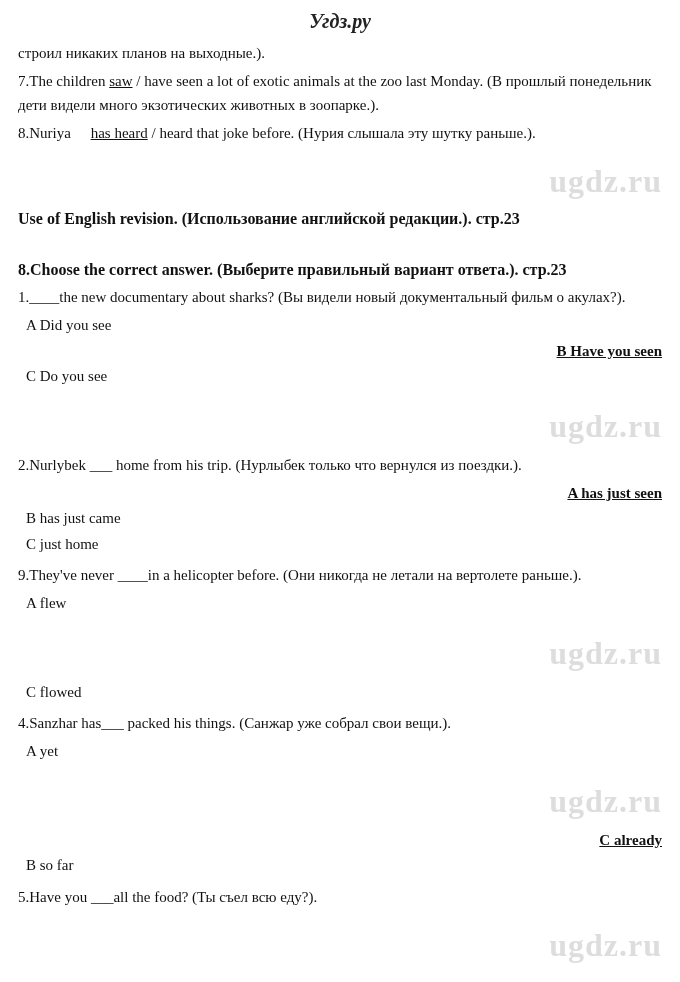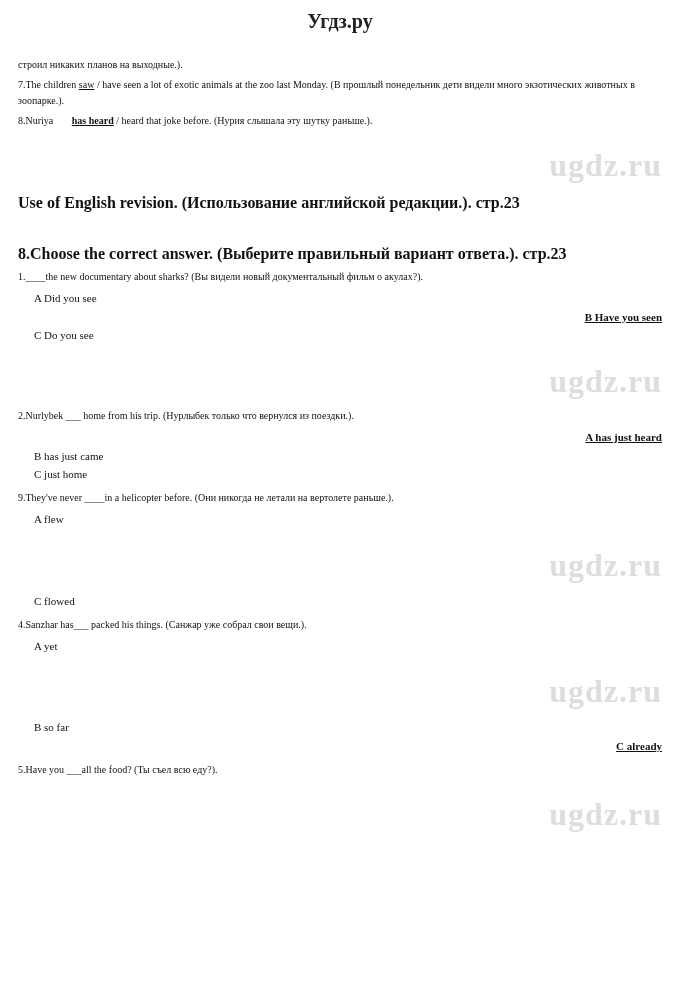--- a/index.html
+++ b/index.html
@@ -10,51 +10,52 @@
       font-family: Times New Roman, serif;
       font-size: 15px;
       color: #111;
       padding: 10px 18px;
     }
     .site-title {
       text-align: center;
       font-size: 20px;
       font-weight: bold;
       color: #222;
-      margin-bottom: 24px;
+      margin-bottom: 8px;
+      font-style: italic;
     }
     .watermark {
       text-align: right;
       font-size: 32px;
       font-weight: bold;
       color: rgba(180,180,180,0.45);
       margin: 18px 0 8px 0;
       letter-spacing: 1px;
       pointer-events: none;
       user-select: none;
     }
     .content-text {
-      font-size: 10px;
+      font-size: 15px;
       line-height: 1.6;
       margin-bottom: 4px;
     }
     .underline { text-decoration: underline; }
-    .bold { font-weight: bold; padding-left: 16px; }
+    .bold { font-weight: normal; padding-left: 16px; }
     .section-header {
       font-weight: bold;
       font-size: 16px;
       margin: 10px 0 6px 0;
     }
     .question-block {
       margin-bottom: 6px;
     }
     .answer-line {
-      font-size: 11px;
+      font-size: 15px;
       line-height: 1.7;
-      margin-left: 16px;
+      margin-left: 8px;
     }
     .answer-correct {
       font-weight: bold;
       text-decoration: underline;
       text-align: right;
     }
   </style>
 </head>
 <body>
 
@@ -98,21 +99,21 @@
 </div>
 
 
 <div class="watermark">ugdz.ru</div>
 
 
 <div class="question-block">
   <div class="content-text">
     2.Nurlybek ___ home from his trip. (Нурлыбек только что вернулся из поездки.).
   </div>
-  <div class="answer-line answer-correct">A has just heard</div>
+  <div class="answer-line answer-correct">A has just seen</div>
   <div class="answer-line">B has just came</div>
   <div class="answer-line">C just home</div>
 </div>
 
 
 <div class="question-block">
   <div class="content-text">
     9.They've never ____in a helicopter before. (Они никогда не летали на вертолете раньше.).
   </div>
   <div class="answer-line">A flew</div>
@@ -130,22 +131,22 @@
   <div class="content-text">
     4.Sanzhar has___ packed his things. (Санжар уже собрал свои вещи.).
   </div>
   <div class="answer-line">A yet</div>
 </div>
 
 
 <div class="watermark">ugdz.ru</div>
 
 <div class="question-block">
+  <div class="answer-line answer-correct">C already</div>
   <div class="answer-line">B so far</div>
-  <div class="answer-line answer-correct">C already</div>
 </div>
 
 
 <div class="question-block">
   <div class="content-text">
     5.Have you ___all the food? (Ты съел всю еду?).
   </div>
 </div>
 
 

